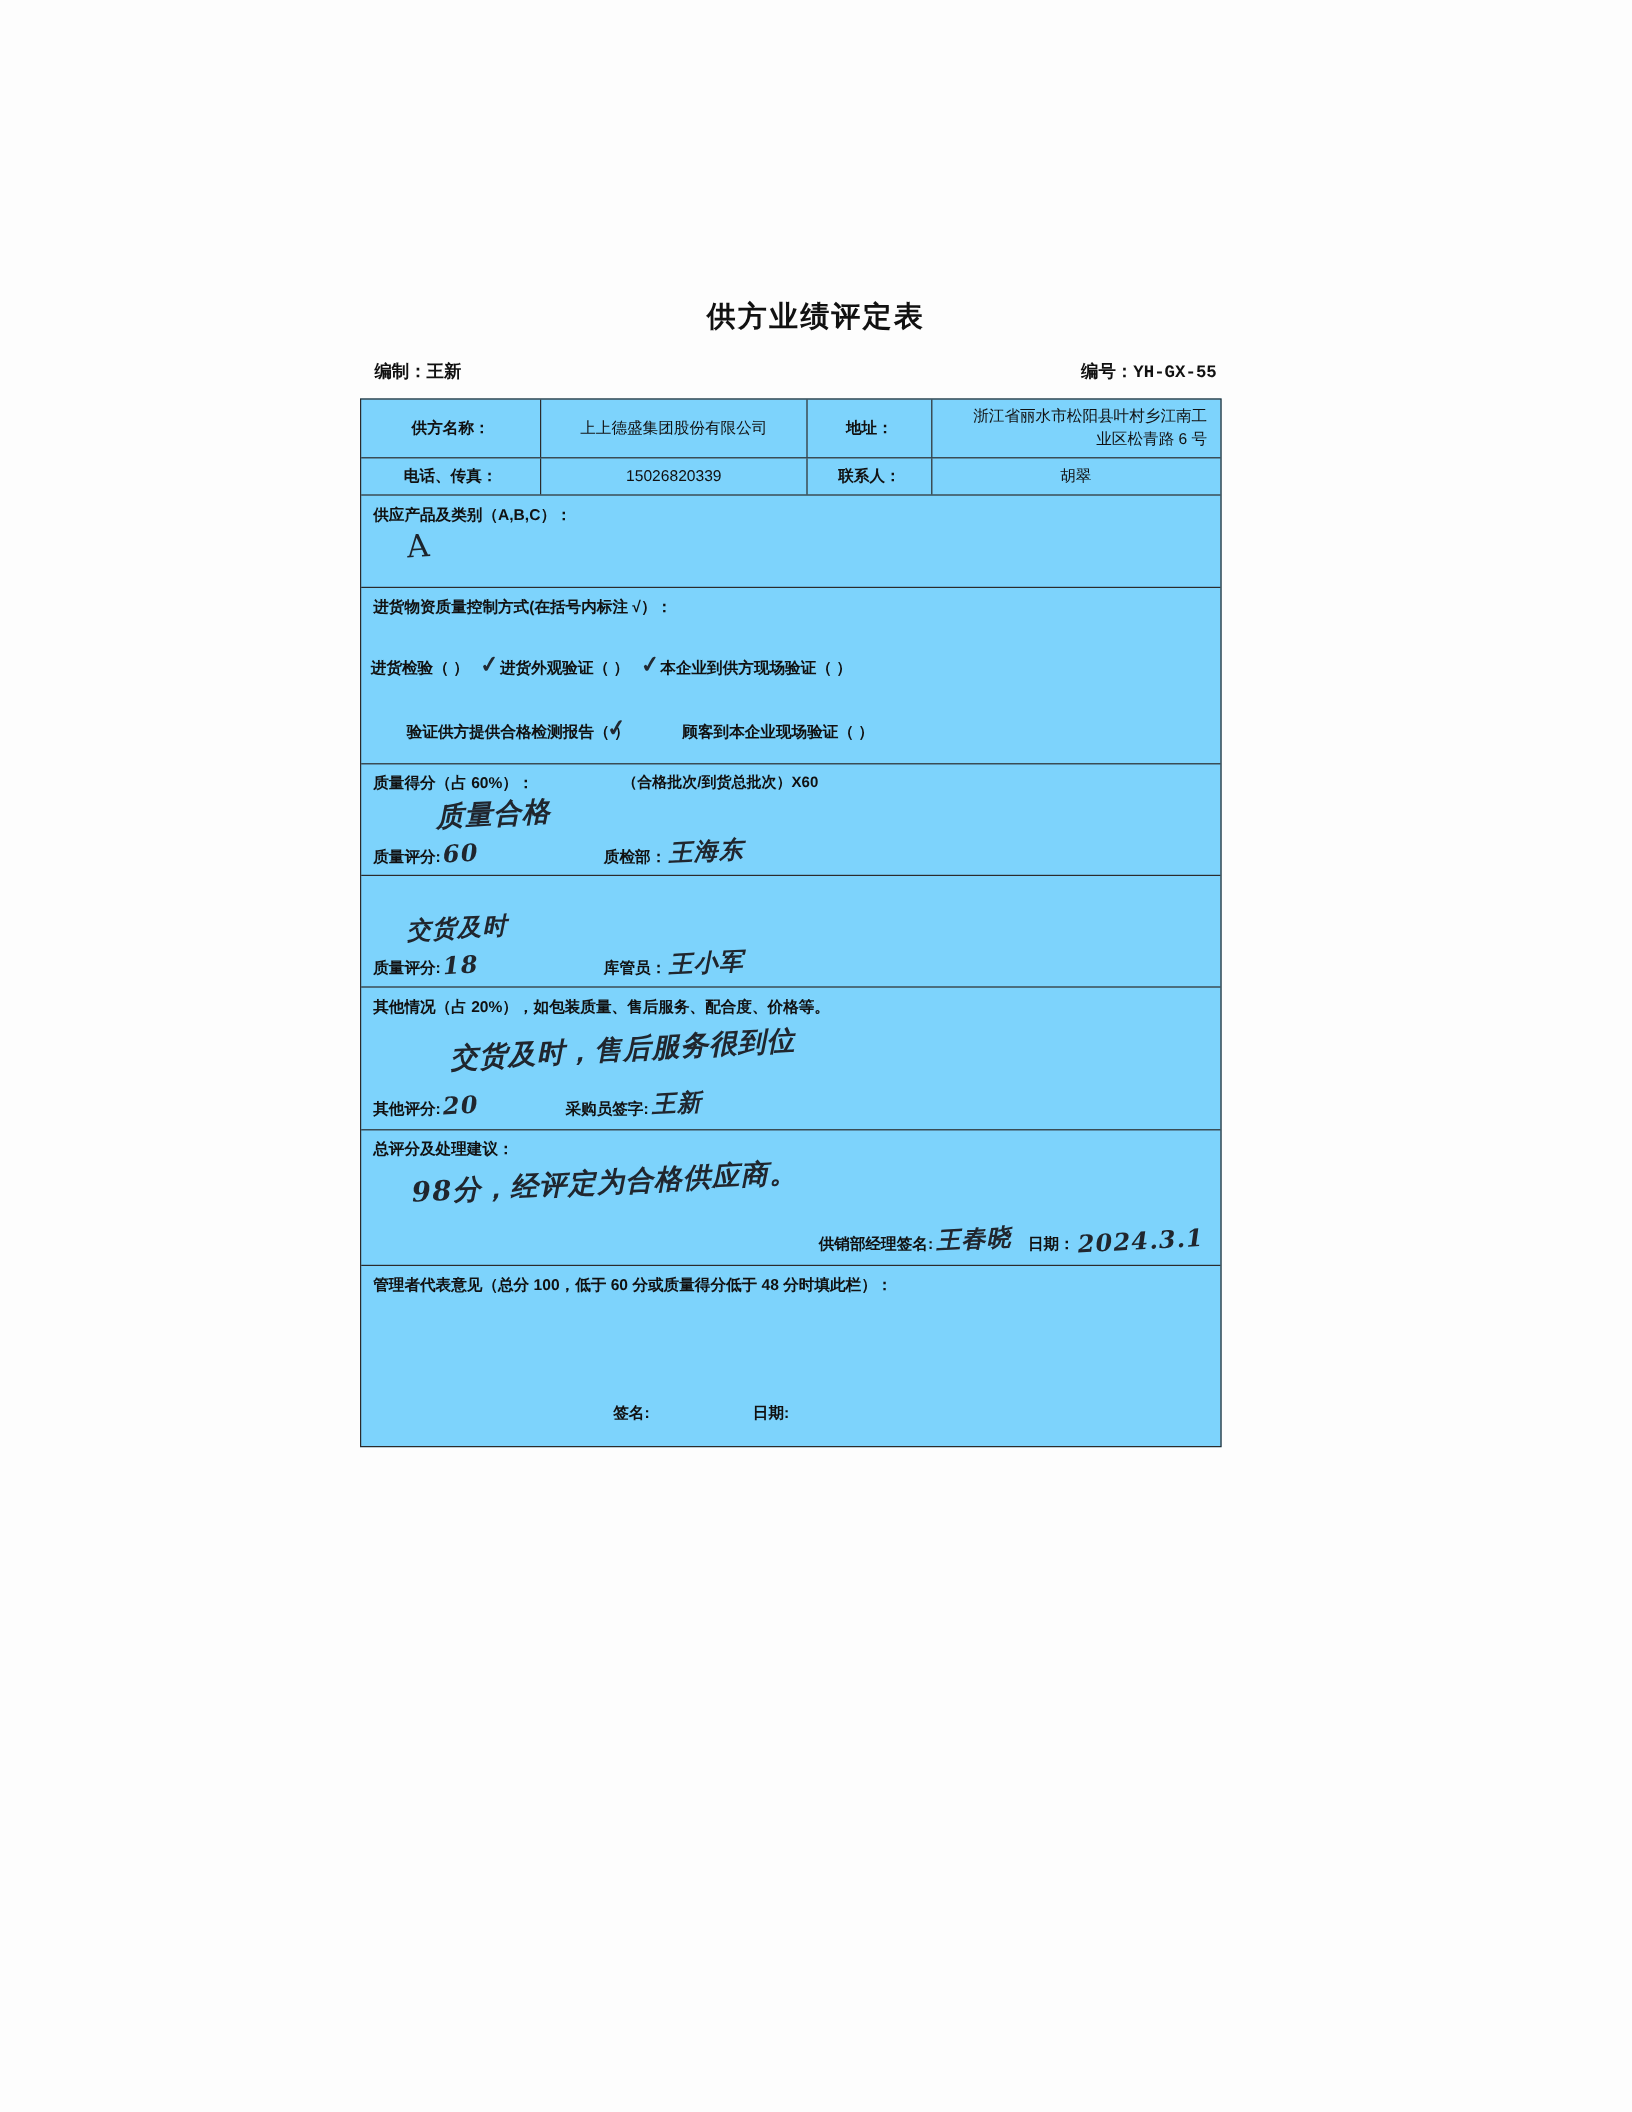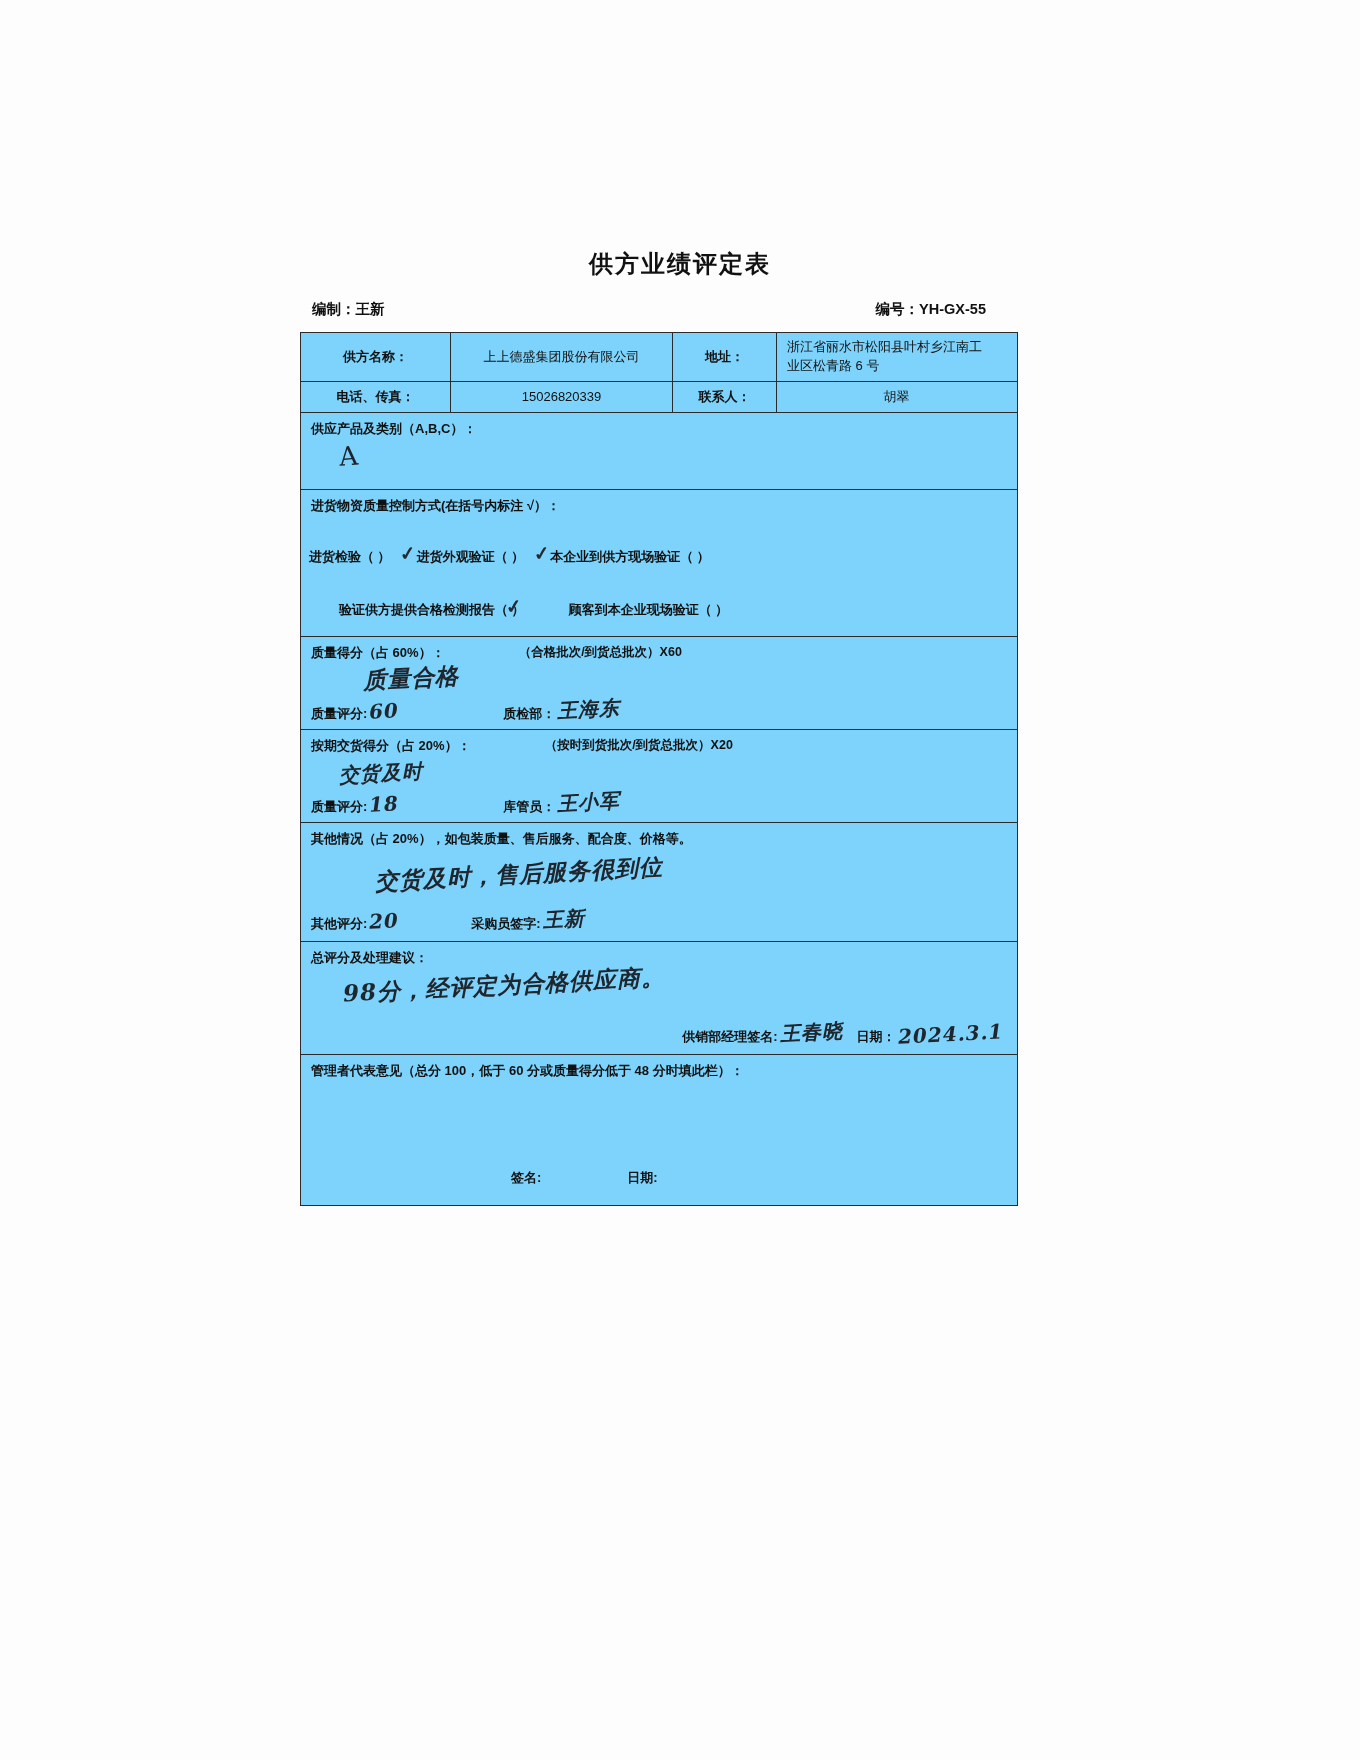--- a/index.html
+++ b/index.html
@@ -37,21 +37,21 @@
     left: 306px;
     right: 290px;
     top: 300px;
     display: flex;
     justify-content: space-between;
     font-size: 14.5px;
     font-weight: 600;
     color: #111;
   }
   .meta-left { margin-left: 6px; }
-  .meta-right { margin-right: 84px; }
+  .meta-right { margin-right: 56px; font-family: Liberation Mono, monospace; }
 
   .table {
     position: absolute;
     left: 300px;
     top: 332px;
     width: 718px;
     border: 1.6px solid #2b2b2b;
     box-sizing: border-box;
     background: #7dd3fc;
   }
@@ -70,21 +70,21 @@
   .label-cell { font-weight: 600; }
 
   .c1 { width: 150px; }
   .c2 { width: 222px; }
   .c3 { width: 104px; }
   .c4 { width: 239px; }
 
   .addr {
     flex-direction: column;
     justify-content: center;
-    align-items: flex-start;
+    align-items: flex-end;
     line-height: 1.45;
     padding: 5px 10px;
     text-align: center;
   }
 
   .block {
     padding: 7px 10px 10px 10px;
     font-size: 13px;
     position: relative;
     box-sizing: border-box;
@@ -310,24 +310,20 @@
           <span class="hw med val">60</span>
           <span class="gap"></span>
           <span>质检部：</span>
           <span class="hw med val">王海东</span>
         </div>
       </div>
     </div>
 
     <div class="row">
       <div class="cell block deliv-block" style="width:100%;display:block;">
-        <div class="score-head">
-          <span class="head">按期交货得分（占 20%）：</span>
-          <span class="formula sub">（按时到货批次/到货总批次）X20</span>
-        </div>
         <div class="deliv-hand">
           <span class="hw med">交货及时</span>
         </div>
         <div class="score-foot">
           <span>质量评分:</span>
           <span class="hw med val">18</span>
           <span class="gap"></span>
           <span>库管员：</span>
           <span class="hw med val">王小军</span>
         </div>

